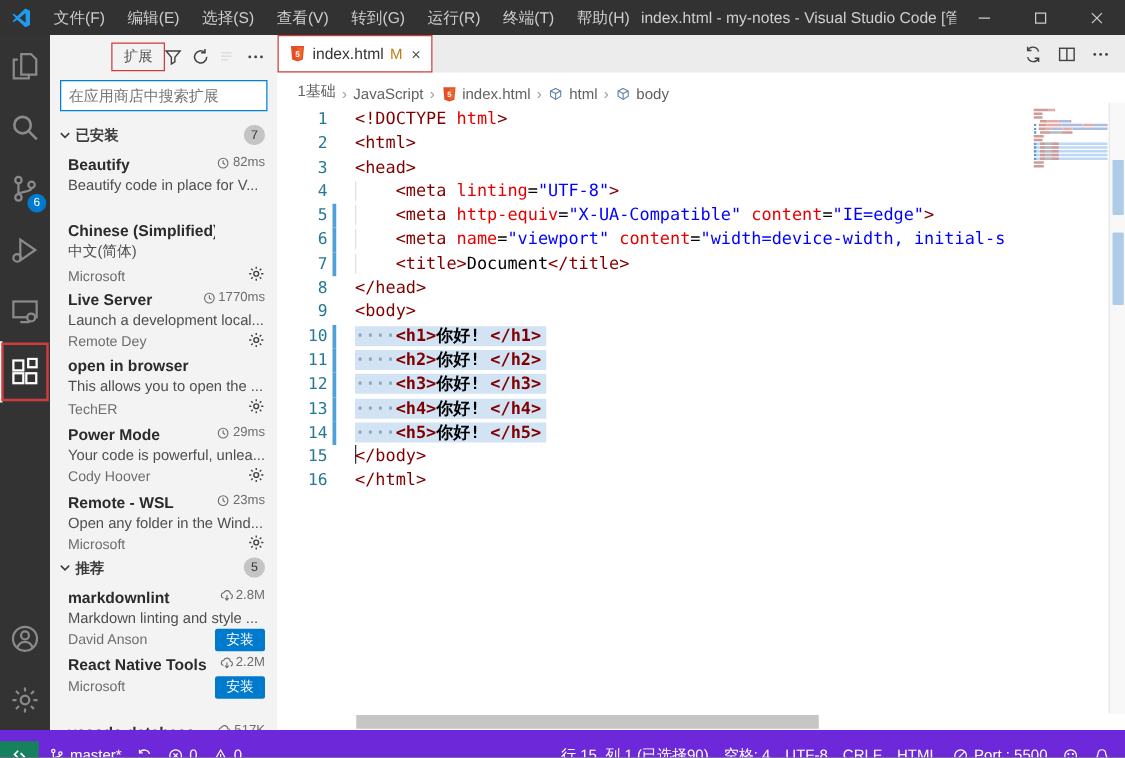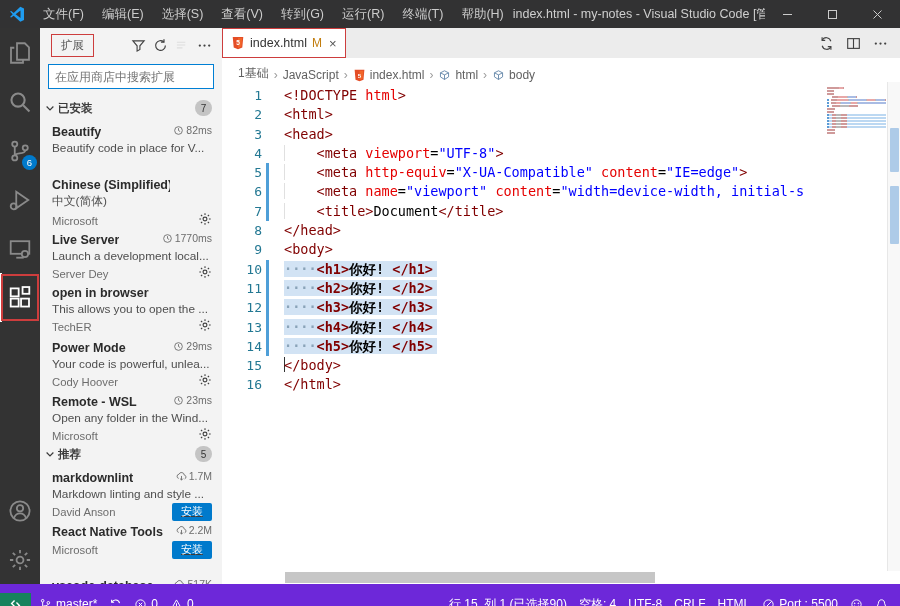--- a/index.html
+++ b/index.html
@@ -27,21 +27,21 @@
   .ab-item { width:40px; height:49px; display:flex; align-items:center; justify-content:center; color:#8a8a8a; position:relative; }
   .ab-item svg { width:24px; height:24px; }
   .ab-item.active { color:#ffffff; }
   .ab-item.active::before { content:""; position:absolute; left:0; top:0; bottom:0; width:2px; background:#ffffff; }
   .ab-item.annotated::after { content:""; position:absolute; inset:1px; border:2px solid #cd3d3d; pointer-events:none; }
   .ab-badge { position:absolute; right:3px; bottom:5px; background:#007acc; color:#fff; border-radius:50%;
               width:15px; height:15px; font-size:9.5px; display:flex; align-items:center; justify-content:center; }
   .ab-bottom { margin-top:auto; }
 
   
-  .sidebar { width:182px; background:#f3f3f3; display:flex; flex-direction:column; overflow:hidden; color:#3b3b3b; }
+  .sidebar { width:182px; background:#f3f3f3; display:flex; flex-direction:column; overflow:hidden; color:#3b3b3b;align-items:flex-end; }
   .sb-header { height:34px; display:flex; align-items:center; padding:0 10px 0 12px; }
   .sb-title { font-size:11.5px; color:#585858; padding:3px 9px; outline:1.5px solid #cd3d3d; }
   .sb-tools { margin-left:auto; display:flex; gap:7px; color:#424242; align-items:center; }
   .sb-tools .icon svg { width:15px; height:15px; }
   .tool-dim { opacity:.35; }
   .searchbox { margin:2px 8px 8px; height:25px; background:#fff; border:1px solid #007fd4; display:flex; align-items:center; padding:0 6px; }
   .searchbox input { border:none; outline:none; width:100%; font-size:12px; color:#616161; background:transparent;
                      font-family:"Liberation Sans","DejaVu Sans",sans-serif; }
   .sidebar-scroll { flex:1; overflow:hidden; }
   .section-header { height:22px; display:flex; align-items:center; font-weight:bold; font-size:11.5px; padding:0 10px 0 4px; color:#3b3b3b; gap:2px; }
@@ -49,21 +49,21 @@
   .section-badge { margin-left:auto; background:#c4c4c4; color:#333; border-radius:9px; min-width:17px; height:16px;
                    font-size:10px; font-weight:normal; display:flex; align-items:center; justify-content:center; padding:0 4px; }
   .ext-item { height:54px; padding:5px 10px 4px 12px; position:relative; }
   .ext-row1 { display:flex; align-items:baseline; }
   .ext-name { font-weight:bold; font-size:12.5px; color:#2b2b2b; white-space:nowrap; overflow:hidden; max-width:118px; }
   .ext-meta { margin-left:auto; color:#6d6d6d; font-size:10.5px; display:flex; align-items:center; gap:2px; }
   .ext-meta .icon svg { width:11px; height:11px; }
   .ext-desc { font-size:11.8px; color:#4e4e4e; white-space:nowrap; overflow:hidden; margin-top:2px; }
   .ext-row3 { display:flex; align-items:center; margin-top:2px; }
   .ext-author { font-size:11.3px; color:#6d6d6d; }
-  .ext-action { margin-left:auto; display:flex; align-items:center;text-decoration:underline; }
+  .ext-action { margin-left:auto; display:flex; align-items:center; }
   .ext-gear { color:#424242; }
   .ext-gear svg { width:14px; height:14px; }
   .install-btn { background:#007acc; color:#fff; font-size:11px; padding:1px 9px 2px; border-radius:2px; }
 
   
   .editor { flex:1; min-width:0; display:flex; flex-direction:column; background:#fff; }
   .tabbar { height:30px; background:#ececec; display:flex; align-items:center; }
   .tab { height:30px; background:#ffffff; display:flex; align-items:center; padding:0 9px; gap:5px; font-size:12.5px; color:#333; position:relative; }
   .tab::after { content:""; position:absolute; inset:0; border:1.5px solid #cd3d3d; pointer-events:none; }
   .tab .icon svg { width:14px; height:14px; }
@@ -312,21 +312,21 @@
                   <svg viewBox="0 0 16 16" fill="none" stroke="currentColor" stroke-width="1.3">
                     <circle cx="8" cy="8" r="5.6"></circle>
                     <path d="M8 4.6V8l2.4 1.5"></path>
                   </svg>
                 </span>
                 <span>1770ms</span>
               </span>
             </div>
             <div class="ext-desc">Launch a development local...</div>
             <div class="ext-row3">
-              <span class="ext-author">Server Dey</span>
+              <span class="ext-author">Remote Dey</span>
               <span class="ext-action">
                 <span class="ext-gear"><svg viewBox="0 0 16 16" fill="none" stroke="currentColor" stroke-width="1.3">
                     <circle cx="8" cy="8" r="2.2"></circle>
                     <path d="M8 1.5v2M8 12.5v2M1.5 8h2M12.5 8h2M3.4 3.4l1.4 1.4M11.2 11.2l1.4 1.4M12.6 3.4l-1.4 1.4M4.8 11.2l-1.4 1.4"></path>
                   </svg></span>
               </span>
             </div>
           </div>
           <div class="ext-item">
             <div class="ext-row1">
@@ -403,21 +403,21 @@
           <div class="ext-item">
             <div class="ext-row1">
               <span class="ext-name">markdownlint</span>
               <span class="ext-meta">
                 <span class="icon">
                   <svg viewBox="0 0 16 16" fill="none" stroke="currentColor" stroke-width="1.3">
                     <path d="M4 10.8a3.1 3.1 0 0 1 .3-6.1A4 4 0 0 1 12 5.9a2.9 2.9 0 0 1 .6 5.6"></path>
                     <path d="M8 7.2v6M5.8 11l2.2 2.2L10.2 11"></path>
                   </svg>
                 </span>
-                <span>1.7M</span>
+                <span>2.8M</span>
               </span>
             </div>
             <div class="ext-desc">Markdown linting and style ...</div>
             <div class="ext-row3">
               <span class="ext-author">David Anson</span>
               <span class="ext-action">
                 <span class="install-btn">安装</span>
               </span>
             </div>
           </div>
@@ -539,21 +539,21 @@
               </svg>
             </span>
             <span>body</span>
           </span>
         </div>
       <div class="code-area">
         <div id="code-lines">
             <div class="code-line"><span class="ln">1</span><span class="gut"></span><span class="line-content"><span class="tk-tag">&lt;!DOCTYPE </span><span class="tk-attr">html</span><span class="tk-tag">&gt;</span></span></div>
             <div class="code-line"><span class="ln">2</span><span class="gut"></span><span class="line-content"><span class="tk-tag">&lt;html&gt;</span></span></div>
             <div class="code-line"><span class="ln">3</span><span class="gut"></span><span class="line-content"><span class="tk-tag">&lt;head&gt;</span></span></div>
-            <div class="code-line"><span class="ln">4</span><span class="gut"></span><span class="line-content"><span class="tk-ind">    </span><span class="tk-tag">&lt;meta </span><span class="tk-attr">viewport</span><span class="tk-pln">=</span><span class="tk-str">"UTF-8"</span><span class="tk-tag">&gt;</span></span></div>
+            <div class="code-line"><span class="ln">4</span><span class="gut"></span><span class="line-content"><span class="tk-ind">    </span><span class="tk-tag">&lt;meta </span><span class="tk-attr">linting</span><span class="tk-pln">=</span><span class="tk-str">"UTF-8"</span><span class="tk-tag">&gt;</span></span></div>
             <div class="code-line"><span class="ln">5</span><span class="gut mod"></span><span class="line-content"><span class="tk-ind">    </span><span class="tk-tag">&lt;meta </span><span class="tk-attr">http-equiv</span><span class="tk-pln">=</span><span class="tk-str">"X-UA-Compatible"</span><span class="tk-pln"> </span><span class="tk-attr">content</span><span class="tk-pln">=</span><span class="tk-str">"IE=edge"</span><span class="tk-tag">&gt;</span></span></div>
             <div class="code-line"><span class="ln">6</span><span class="gut mod"></span><span class="line-content"><span class="tk-ind">    </span><span class="tk-tag">&lt;meta </span><span class="tk-attr">name</span><span class="tk-pln">=</span><span class="tk-str">"viewport"</span><span class="tk-pln"> </span><span class="tk-attr">content</span><span class="tk-pln">=</span><span class="tk-str">"width=device-width, initial-s</span></span></div>
             <div class="code-line"><span class="ln">7</span><span class="gut mod"></span><span class="line-content"><span class="tk-ind">    </span><span class="tk-tag">&lt;title&gt;</span><span class="tk-pln">Document</span><span class="tk-tag">&lt;/title&gt;</span></span></div>
             <div class="code-line"><span class="ln">8</span><span class="gut"></span><span class="line-content"><span class="tk-tag">&lt;/head&gt;</span></span></div>
             <div class="code-line"><span class="ln">9</span><span class="gut"></span><span class="line-content"><span class="tk-tag">&lt;body&gt;</span></span></div>
             <div class="code-line"><span class="ln">10</span><span class="gut mod"></span><span class="line-content"><span class="sel"><span class="tk-ws">····</span><span class="tk-tag">&lt;h1&gt;</span><span class="tk-pln">你好! </span><span class="tk-tag">&lt;/h1&gt;</span></span></span></div>
             <div class="code-line"><span class="ln">11</span><span class="gut mod"></span><span class="line-content"><span class="sel"><span class="tk-ws">····</span><span class="tk-tag">&lt;h2&gt;</span><span class="tk-pln">你好! </span><span class="tk-tag">&lt;/h2&gt;</span></span></span></div>
             <div class="code-line"><span class="ln">12</span><span class="gut mod"></span><span class="line-content"><span class="sel"><span class="tk-ws">····</span><span class="tk-tag">&lt;h3&gt;</span><span class="tk-pln">你好! </span><span class="tk-tag">&lt;/h3&gt;</span></span></span></div>
             <div class="code-line"><span class="ln">13</span><span class="gut mod"></span><span class="line-content"><span class="sel"><span class="tk-ws">····</span><span class="tk-tag">&lt;h4&gt;</span><span class="tk-pln">你好! </span><span class="tk-tag">&lt;/h4&gt;</span></span></span></div>
             <div class="code-line"><span class="ln">14</span><span class="gut mod"></span><span class="line-content"><span class="sel"><span class="tk-ws">····</span><span class="tk-tag">&lt;h5&gt;</span><span class="tk-pln">你好! </span><span class="tk-tag">&lt;/h5&gt;</span></span></span></div>

